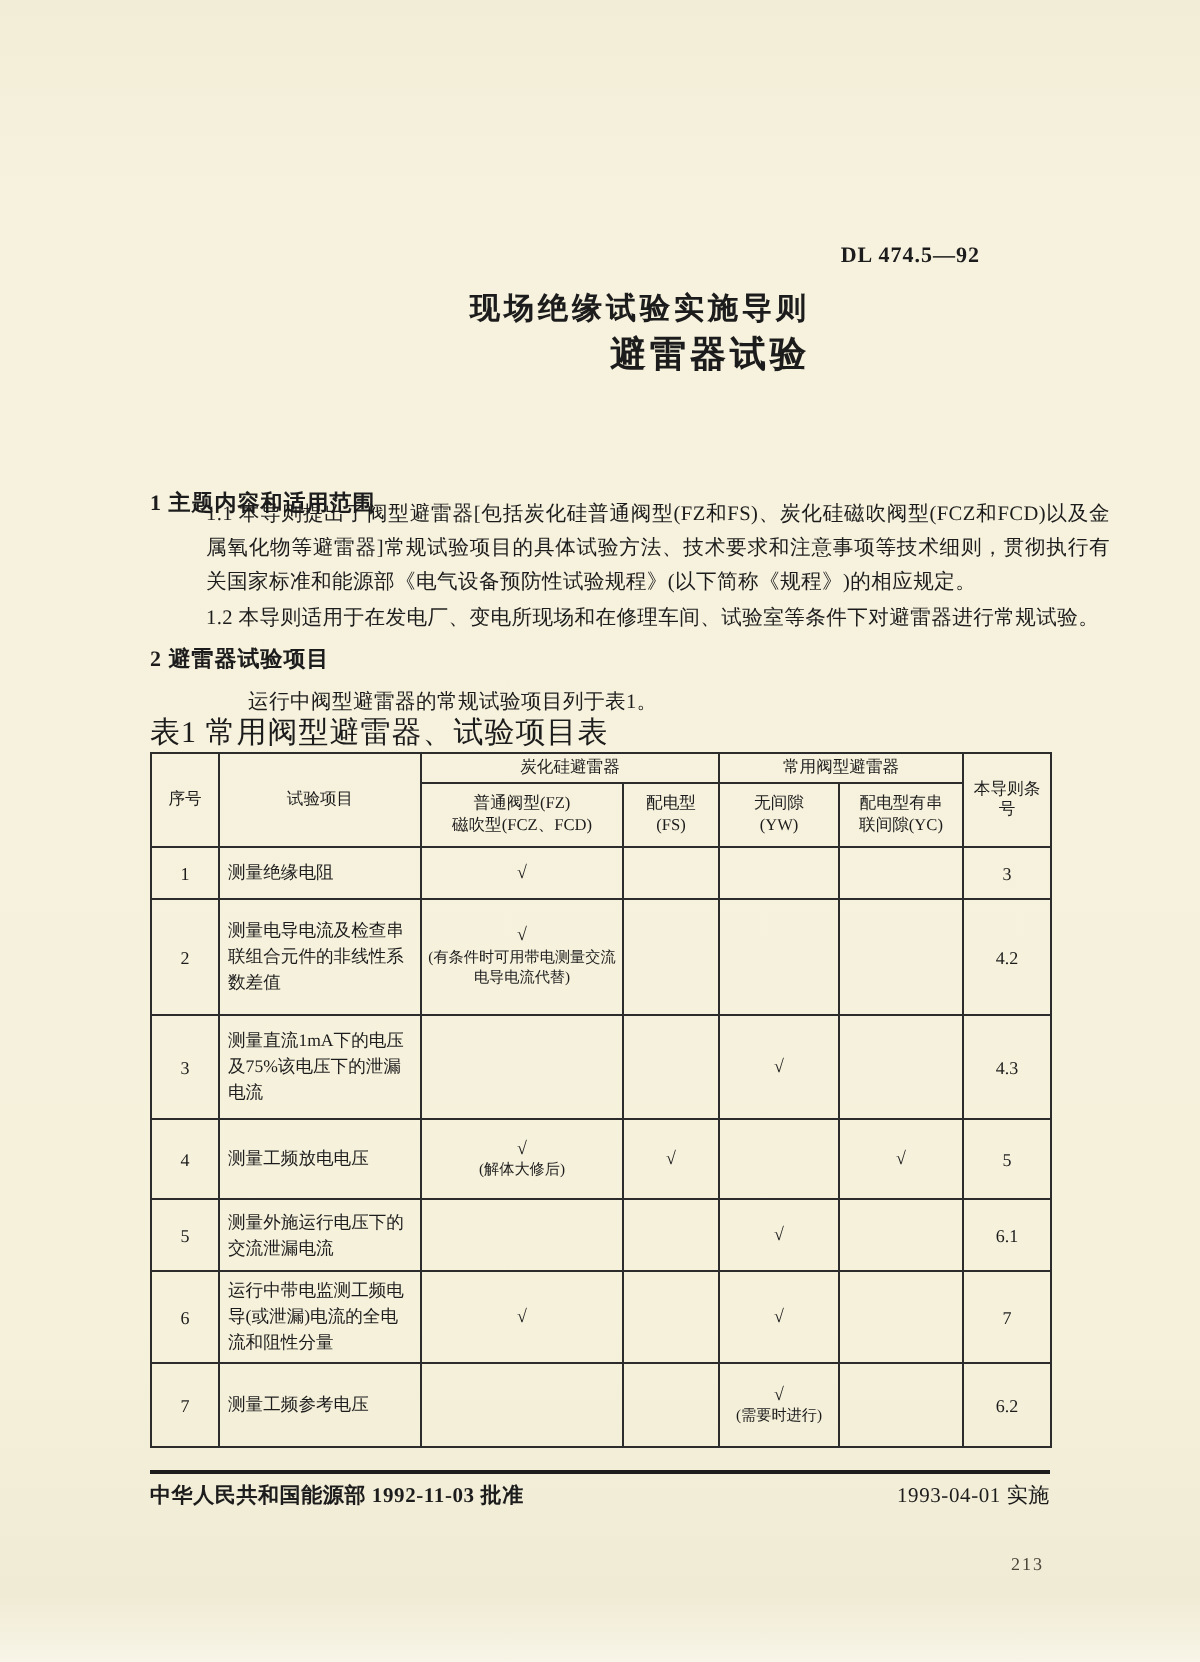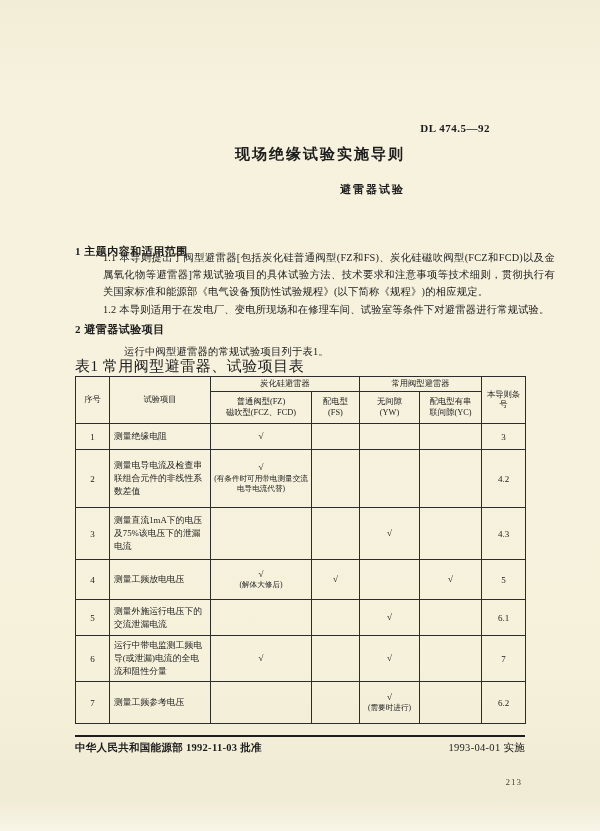--- a/index.html
+++ b/index.html
@@ -12,21 +12,21 @@
   .page {
     position:relative; width:600px; height:831px; overflow:hidden;
     background:linear-gradient(180deg,#f2edd6 0%, #f7f2de 12%, #f6f1db 80%, #f0ebd4 96%, #f8f5e8 100%);
   }
   .abs { position:absolute; }
 
   .std-org { left:163px; top:98px; font-size:11.5px; font-weight:bold; letter-spacing:1px; }
   .std-no  { top:122px; right:110px; font-size:11px; font-weight:600; letter-spacing:0.5px; }
   .title-wrap { left:75px; top:145px; width:330px; text-align:right; }
   .title1 { font-size:15px; font-weight:bold; letter-spacing:2px; }
-  .title2 { margin-top:18px; font-size:11px; font-weight:bold; letter-spacing:2px; }
+  .title2 { margin-top:1px; font-size:18px; font-weight:bold; letter-spacing:2px; }
 
   .h-sec { left:75px; width:450px; font-size:11px; font-weight:bold; letter-spacing:0.5px; }
   .h1 { top:244px; }
   .h2 { top:322px; }
   .para { left:75px; width:452px; font-size:10.3px; line-height:17px; text-align:justify; letter-spacing:0.2px;margin-left:28px; }
   .p11 { top:249px; }
   .p12 { top:301px; }
   .intro { top:343px; text-indent:21px; }
   .caption { left:75px; top:357px; width:450px; text-align:left; font-size:15px; letter-spacing:0.5px; }
 

